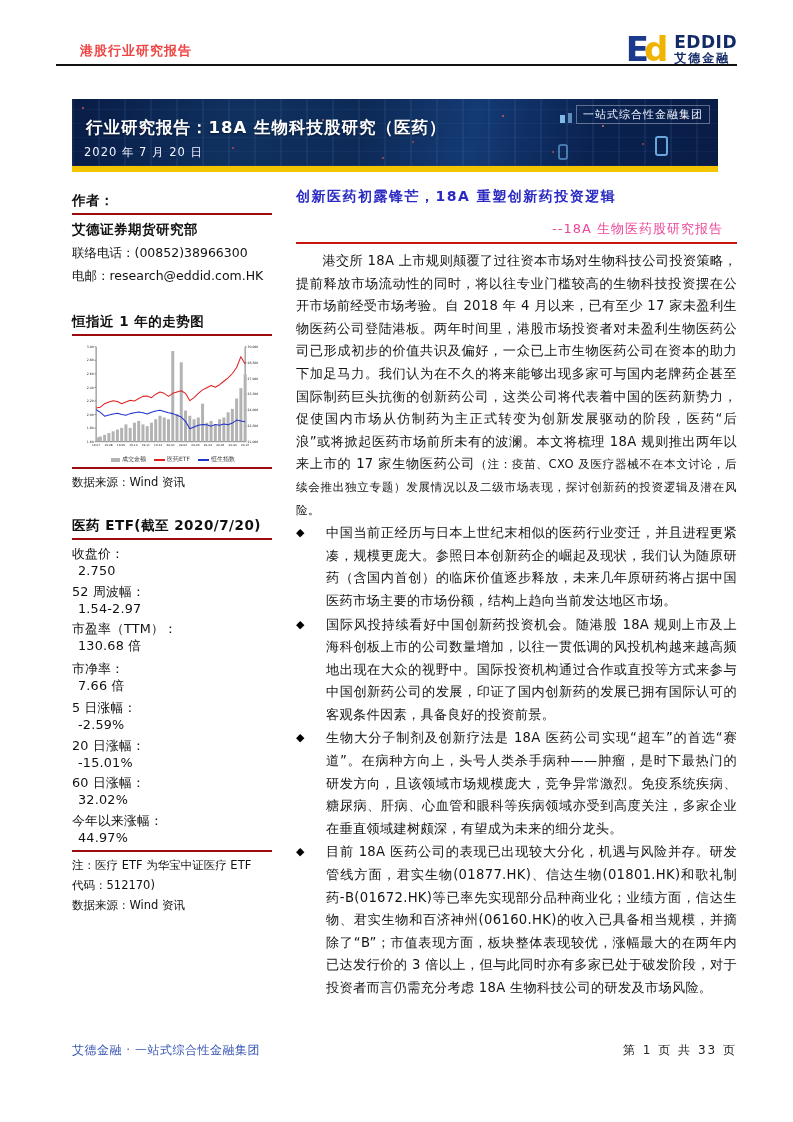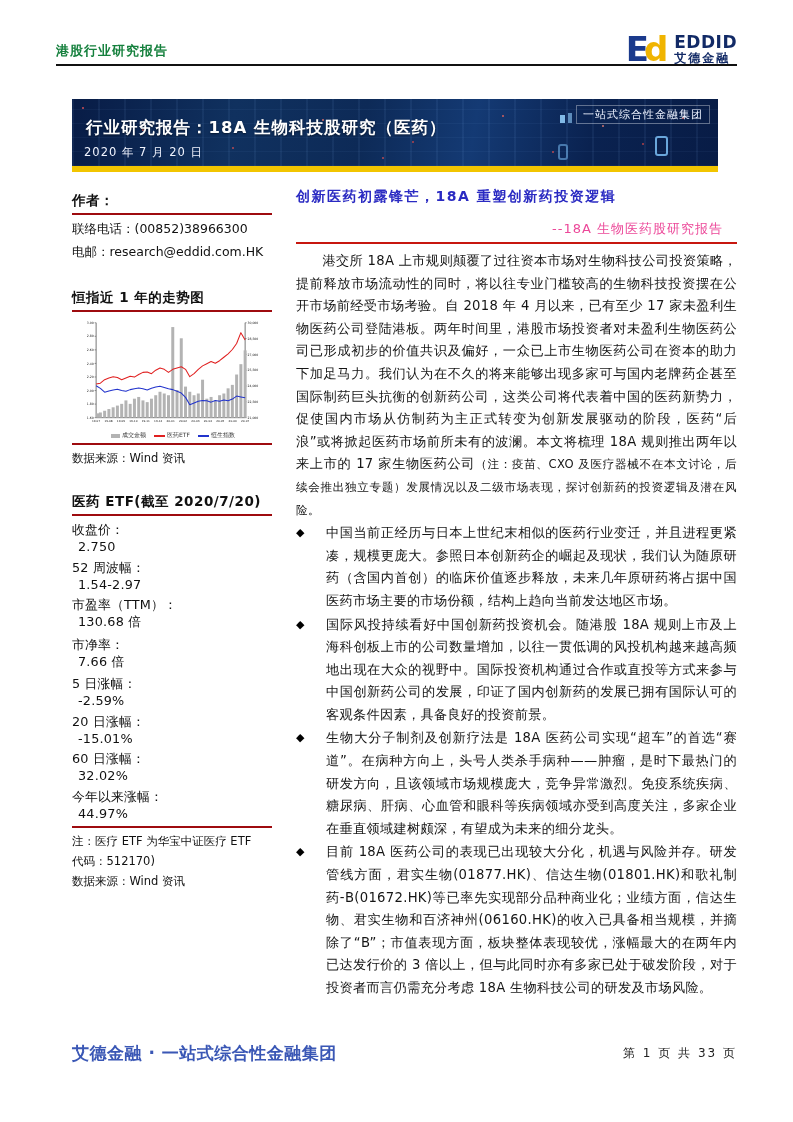--- a/index.html
+++ b/index.html
@@ -3,21 +3,21 @@
 <meta charset="utf-8">
 <style>
   * { margin:0; padding:0; box-sizing:border-box; }
   html,body { background:#ffffff; }
   body { font-family:"DejaVu Sans", sans-serif; }
   .page { position:relative; width:793px; height:1122px; background:#fff; overflow:hidden; }
 
   
   .top-header { position:absolute; left:56px; right:56px; top:22px; height:44px;
                 display:flex; justify-content:space-between; align-items:flex-end; }
-  .top-left-title { color:#15803d; font-weight:bold; font-size:13px; letter-spacing:1px; padding-bottom:6px; }
+  .top-left-title { color:#ef4444; font-weight:bold; font-size:13px; letter-spacing:1px; padding-bottom:6px;margin-left:24px; }
   .logo { display:flex; align-items:center; gap:6px; }
   .logo-mark { display:flex; align-items:center; font-weight:900; line-height:1; }
   .logo-e { color:#1b3a8c; font-size:34px; font-weight:900; letter-spacing:-2px; }
   .logo-d { color:#f0b400; font-size:34px; font-weight:900; margin-left:-3px; }
   .logo-text { display:flex; flex-direction:column; line-height:1.05; }
   .logo-brand { color:#122a66; font-weight:900; font-size:17px; letter-spacing:.5px; }
   .logo-brand-cn { color:#122a66; font-weight:bold; font-size:12px; letter-spacing:2px; }
   .header-rule { position:absolute; left:56px; right:56px; top:64px; height:2px; background:#111; }
 
   
@@ -68,21 +68,21 @@
   .body-text .indent { display:inline-block; width:2em; }
   .small-note { font-size:11.6px; }
   .core-heading { font-size:13.2px; line-height:22.6px; letter-spacing:.3px; }
   .core-heading .indent { display:inline-block; width:2em; }
   .bullet { display:flex; margin-top:1px; }
   .bullet-marker { width:30px; flex:none; font-size:11px; line-height:22.6px; color:#000; }
   .bullet-text { flex:1; font-size:13.2px; line-height:22.6px; text-align:justify; letter-spacing:.3px; }
 
   
   .footer { position:absolute; left:72px; right:56px; top:1042px; display:flex; justify-content:space-between; align-items:center; }
-  .footer-left { color:#3a57b5; font-weight:bold; font-size:17px; letter-spacing:.5px; }
+  .footer-left { color:#3a57b5; font-weight:normal; font-size:12px; letter-spacing:.5px; }
   .footer-right { color:#222; font-size:12px; letter-spacing:2px; }
 </style>
 </head>
 <body>
 
 <div class="page">
 
   <div class="top-header">
     <div class="top-left-title">港股行业研究报告</div>
     <div class="logo">
@@ -105,20 +105,21 @@
     <div class="banner-sq s1"></div>
     <div class="banner-sq s2"></div>
     <div class="banner-tagline">一站式综合性金融集团</div>
     <div class="banner-title">行业研究报告：18A 生物科技股研究（医药）</div>
     <div class="banner-date">2020 年 7 月 20 日</div>
   </div>
 
   <div class="sidebar">
     <div class="sb-heading">作者：</div>
     <div class="red-rule"></div>
+    <div class="sb-heading">艾德证券期货研究部</div>
     <div class="sb-contact">
       <span>联络电话：</span><span>(00852)38966300</span>
     </div>
     <div class="sb-contact">
       <span>电邮：</span><span>research@eddid.com.HK</span>
     </div>
     <div class="sb-gap-m"></div>
 
     <div class="sb-heading">恒指近 1 年的走势图</div>
     <div class="red-rule"></div>

